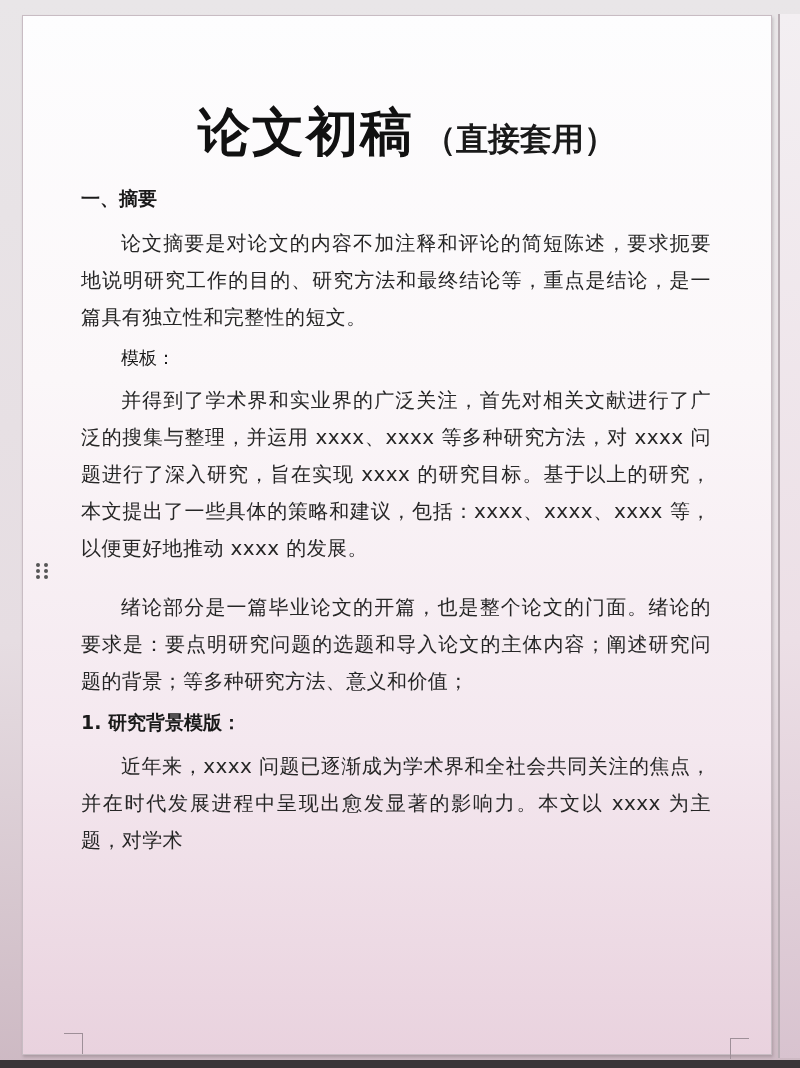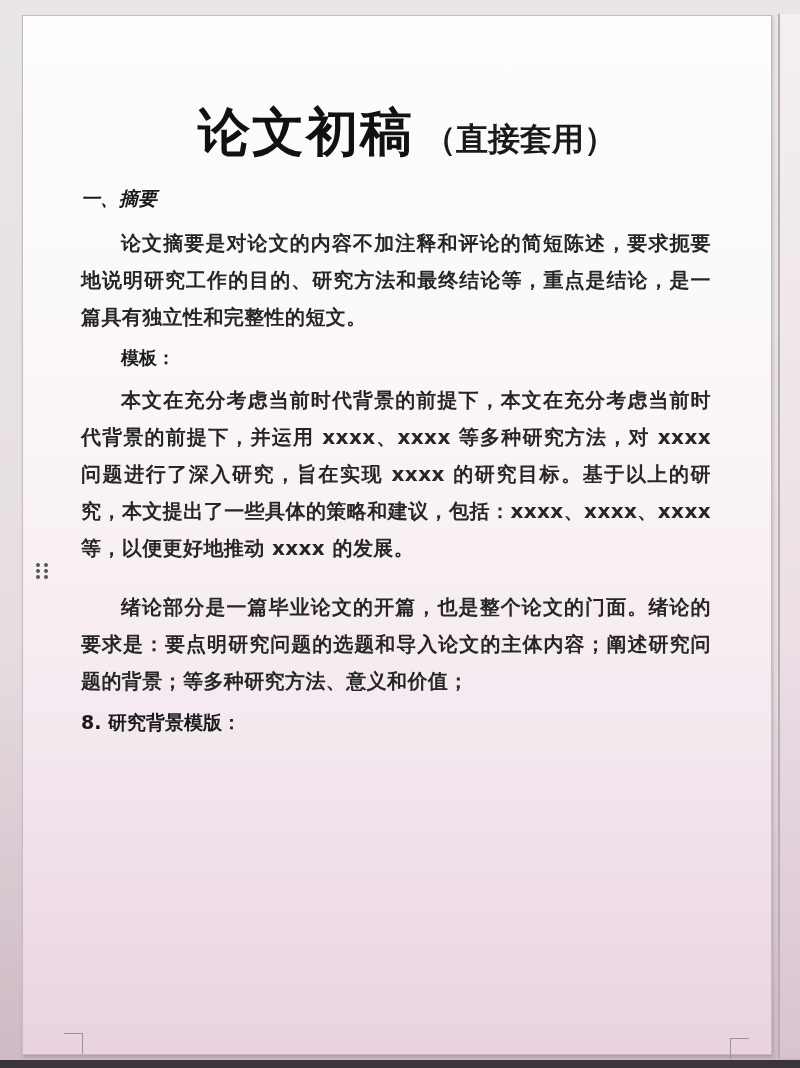--- a/index.html
+++ b/index.html
@@ -63,42 +63,40 @@
       color: #262626;
       font-size: 20px;
       line-height: 37px;
     }
     .h1 {
       font-weight: bold;
       font-size: 19px;
       margin: 0 0 10px 0;
       line-height: 34px;
       color: #1a1a1a;
-      font-style: italic;
     }
     .h-sub {
-      font-weight: bold;
+      font-weight: normal;
       font-size: 18px;
       margin: 6px 0 8px 40px;
       line-height: 32px;
       color: #1a1a1a;
     }
     .h-num {
       font-weight: bold;
       font-size: 19px;
       margin: 6px 0 10px 0;
       line-height: 32px;
       color: #1a1a1a;
     }
     .para {
       margin: 8px 0 6px 0;
       text-indent: 40px;
       text-align: justify;
       letter-spacing: 0.4px;
-      font-weight: bold;
     }
     .gap-sm { height: 8px; }
     .drag-handle {
       position: absolute;
       left: 36px;
       top: 563px;
       width: 12px;
       height: 18px;
       display: grid;
       grid-template-columns: 4px 4px;
@@ -146,25 +144,26 @@
 <div class="page">
 
   <div class="title-row">
     <span class="title-main">论文初稿</span><span class="title-sub">（直接套用）</span>
   </div>
 
   <div class="content">
     <div class="h1">一、摘要</div>
     <p class="para">论文摘要是对论文的内容不加注释和评论的简短陈述，要求扼要地说明研究工作的目的、研究方法和最终结论等，重点是结论，是一篇具有独立性和完整性的短文。</p>
     <div class="h-sub">模板：</div>
-    <p class="para">本文在充分考虑当前时代背景的前提下，本文在充分考虑当前时代背景的前提下，并运用 xxxx、xxxx 等多种研究方法，对 xxxx 问题进行了深入研究，旨在实现 xxxx 的研究目标。基于以上的研究，本文提出了一些具体的策略和建议，包括：xxxx、xxxx、xxxx 等，以便更好地推动 xxxx 的发展。</p>
+    <p class="para">并得到了学术界和实业界的广泛关注，首先对相关文献进行了广泛的搜集与整理，并运用 xxxx、xxxx 等多种研究方法，对 xxxx 问题进行了深入研究，旨在实现 xxxx 的研究目标。基于以上的研究，本文提出了一些具体的策略和建议，包括：xxxx、xxxx、xxxx 等，以便更好地推动 xxxx 的发展。</p>
 
     <div class="gap-sm"></div>
     <p class="para">绪论部分是一篇毕业论文的开篇，也是整个论文的门面。绪论的要求是：要点明研究问题的选题和导入论文的主体内容；阐述研究问题的背景；等多种研究方法、意义和价值；</p>
-    <div class="h-num">8. 研究背景模版：</div>
+    <div class="h-num">1. 研究背景模版：</div>
+    <p class="para">近年来，xxxx 问题已逐渐成为学术界和全社会共同关注的焦点，并在时代发展进程中呈现出愈发显著的影响力。本文以 xxxx 为主题，对学术</p>
   </div>
 
   <div class="crop-mark crop-bl"></div>
   <div class="crop-mark crop-br"></div>
 </div>
 
 <div class="drag-handle">
   <span></span>
     <span></span>
   <span></span>

